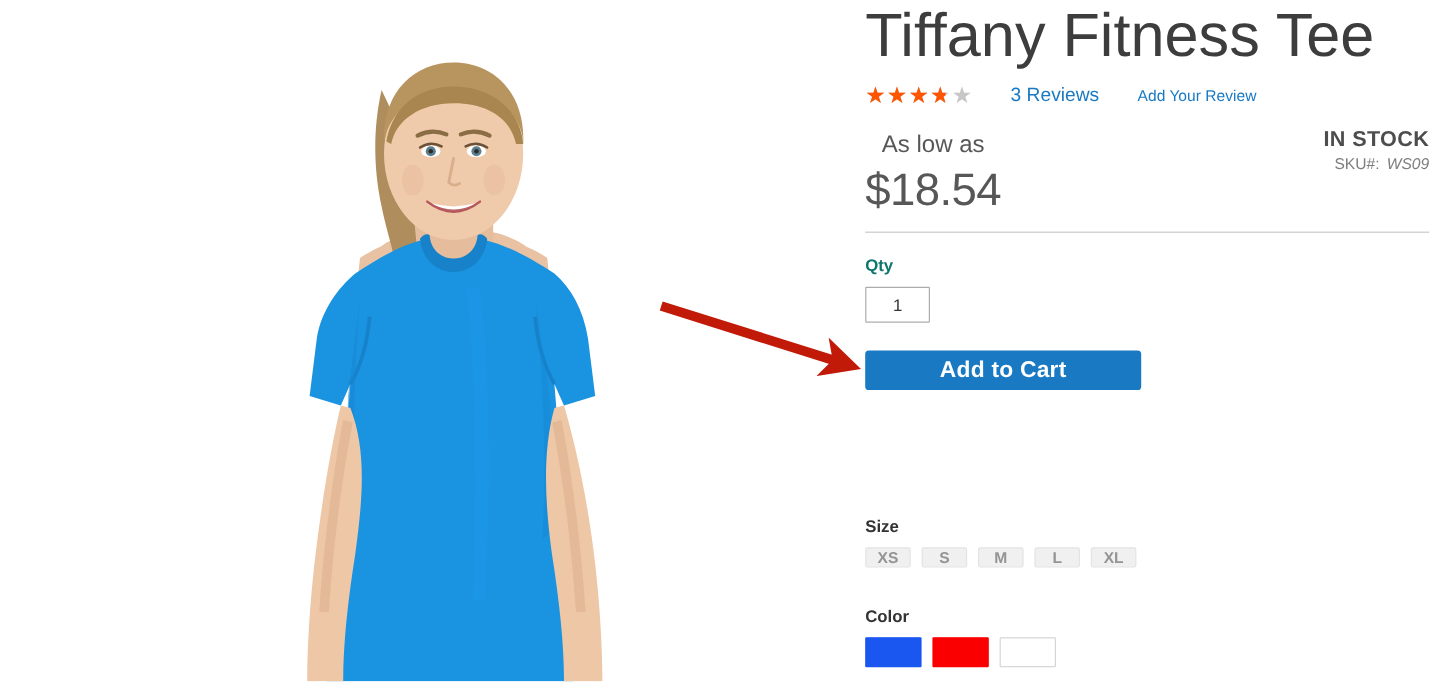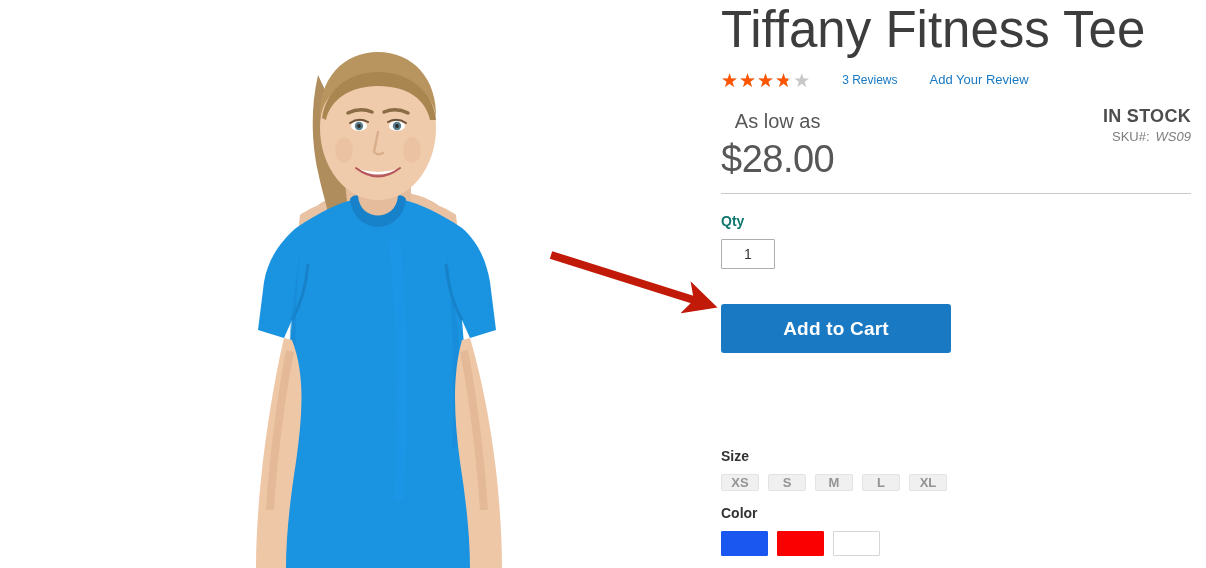--- a/index.html
+++ b/index.html
@@ -89,21 +89,21 @@
   .stars-fg {
     position: absolute;
     left: 0;
     top: 0;
     overflow: hidden;
     color: #ff5501;
     white-space: nowrap;
   }
   .reviews-count {
     margin-left: 31px;
-    font-size: 12px;
+    font-size: 16px;
     line-height: 22px;
     color: #1979c3;
     text-decoration: none;
     white-space: nowrap;
   }
   .add-review {
     margin-left: 32px;
     font-size: 13px;
     line-height: 22px;
     color: #1979c3;
@@ -196,40 +196,40 @@
     color: #333333;
     text-align: center;
     padding: 0;
     display: block;
   }
 
   
   .add-to-cart {
     position: absolute;
     left: 0;
-    top: 304px;
+    top: 292px;
     width: 230px;
-    height: 49px;
+    height: 33px;
     background: #1979c3;
     border: none;
     border-radius: 3px;
     color: #ffffff;
     font-family: "Liberation Sans", sans-serif;
     font-size: 19px;
     font-weight: bold;
     letter-spacing: 0.2px;
     cursor: pointer;
     padding: 0;
   }
 
   
   .option-group-size {
     position: absolute;
     left: 0;
-    top: 447px;
+    top: 429px;
   }
   .option-group-color {
     position: absolute;
     left: 0;
     top: 504px;
   }
   .option-label {
     font-size: 14px;
     font-weight: bold;
     color: #333333;
@@ -381,21 +381,21 @@
 
     <div class="stock-block">
       <div class="stock-status">IN STOCK</div>
       <div class="sku-line">
         <span class="sku-label">SKU#:</span><span class="sku-value">WS09</span>
       </div>
     </div>
 
     <div class="price-block">
       <div class="price-label">As low as</div>
-      <div class="price-value">$28.00</div>
+      <div class="price-value">$18.54</div>
     </div>
 
     <div class="divider"></div>
 
     <div class="qty-block">
       <div class="qty-label">Qty</div>
       <input class="qty-input" type="text" value="1" style="">
     </div>
 
     <button class="add-to-cart">Add to Cart</button>

